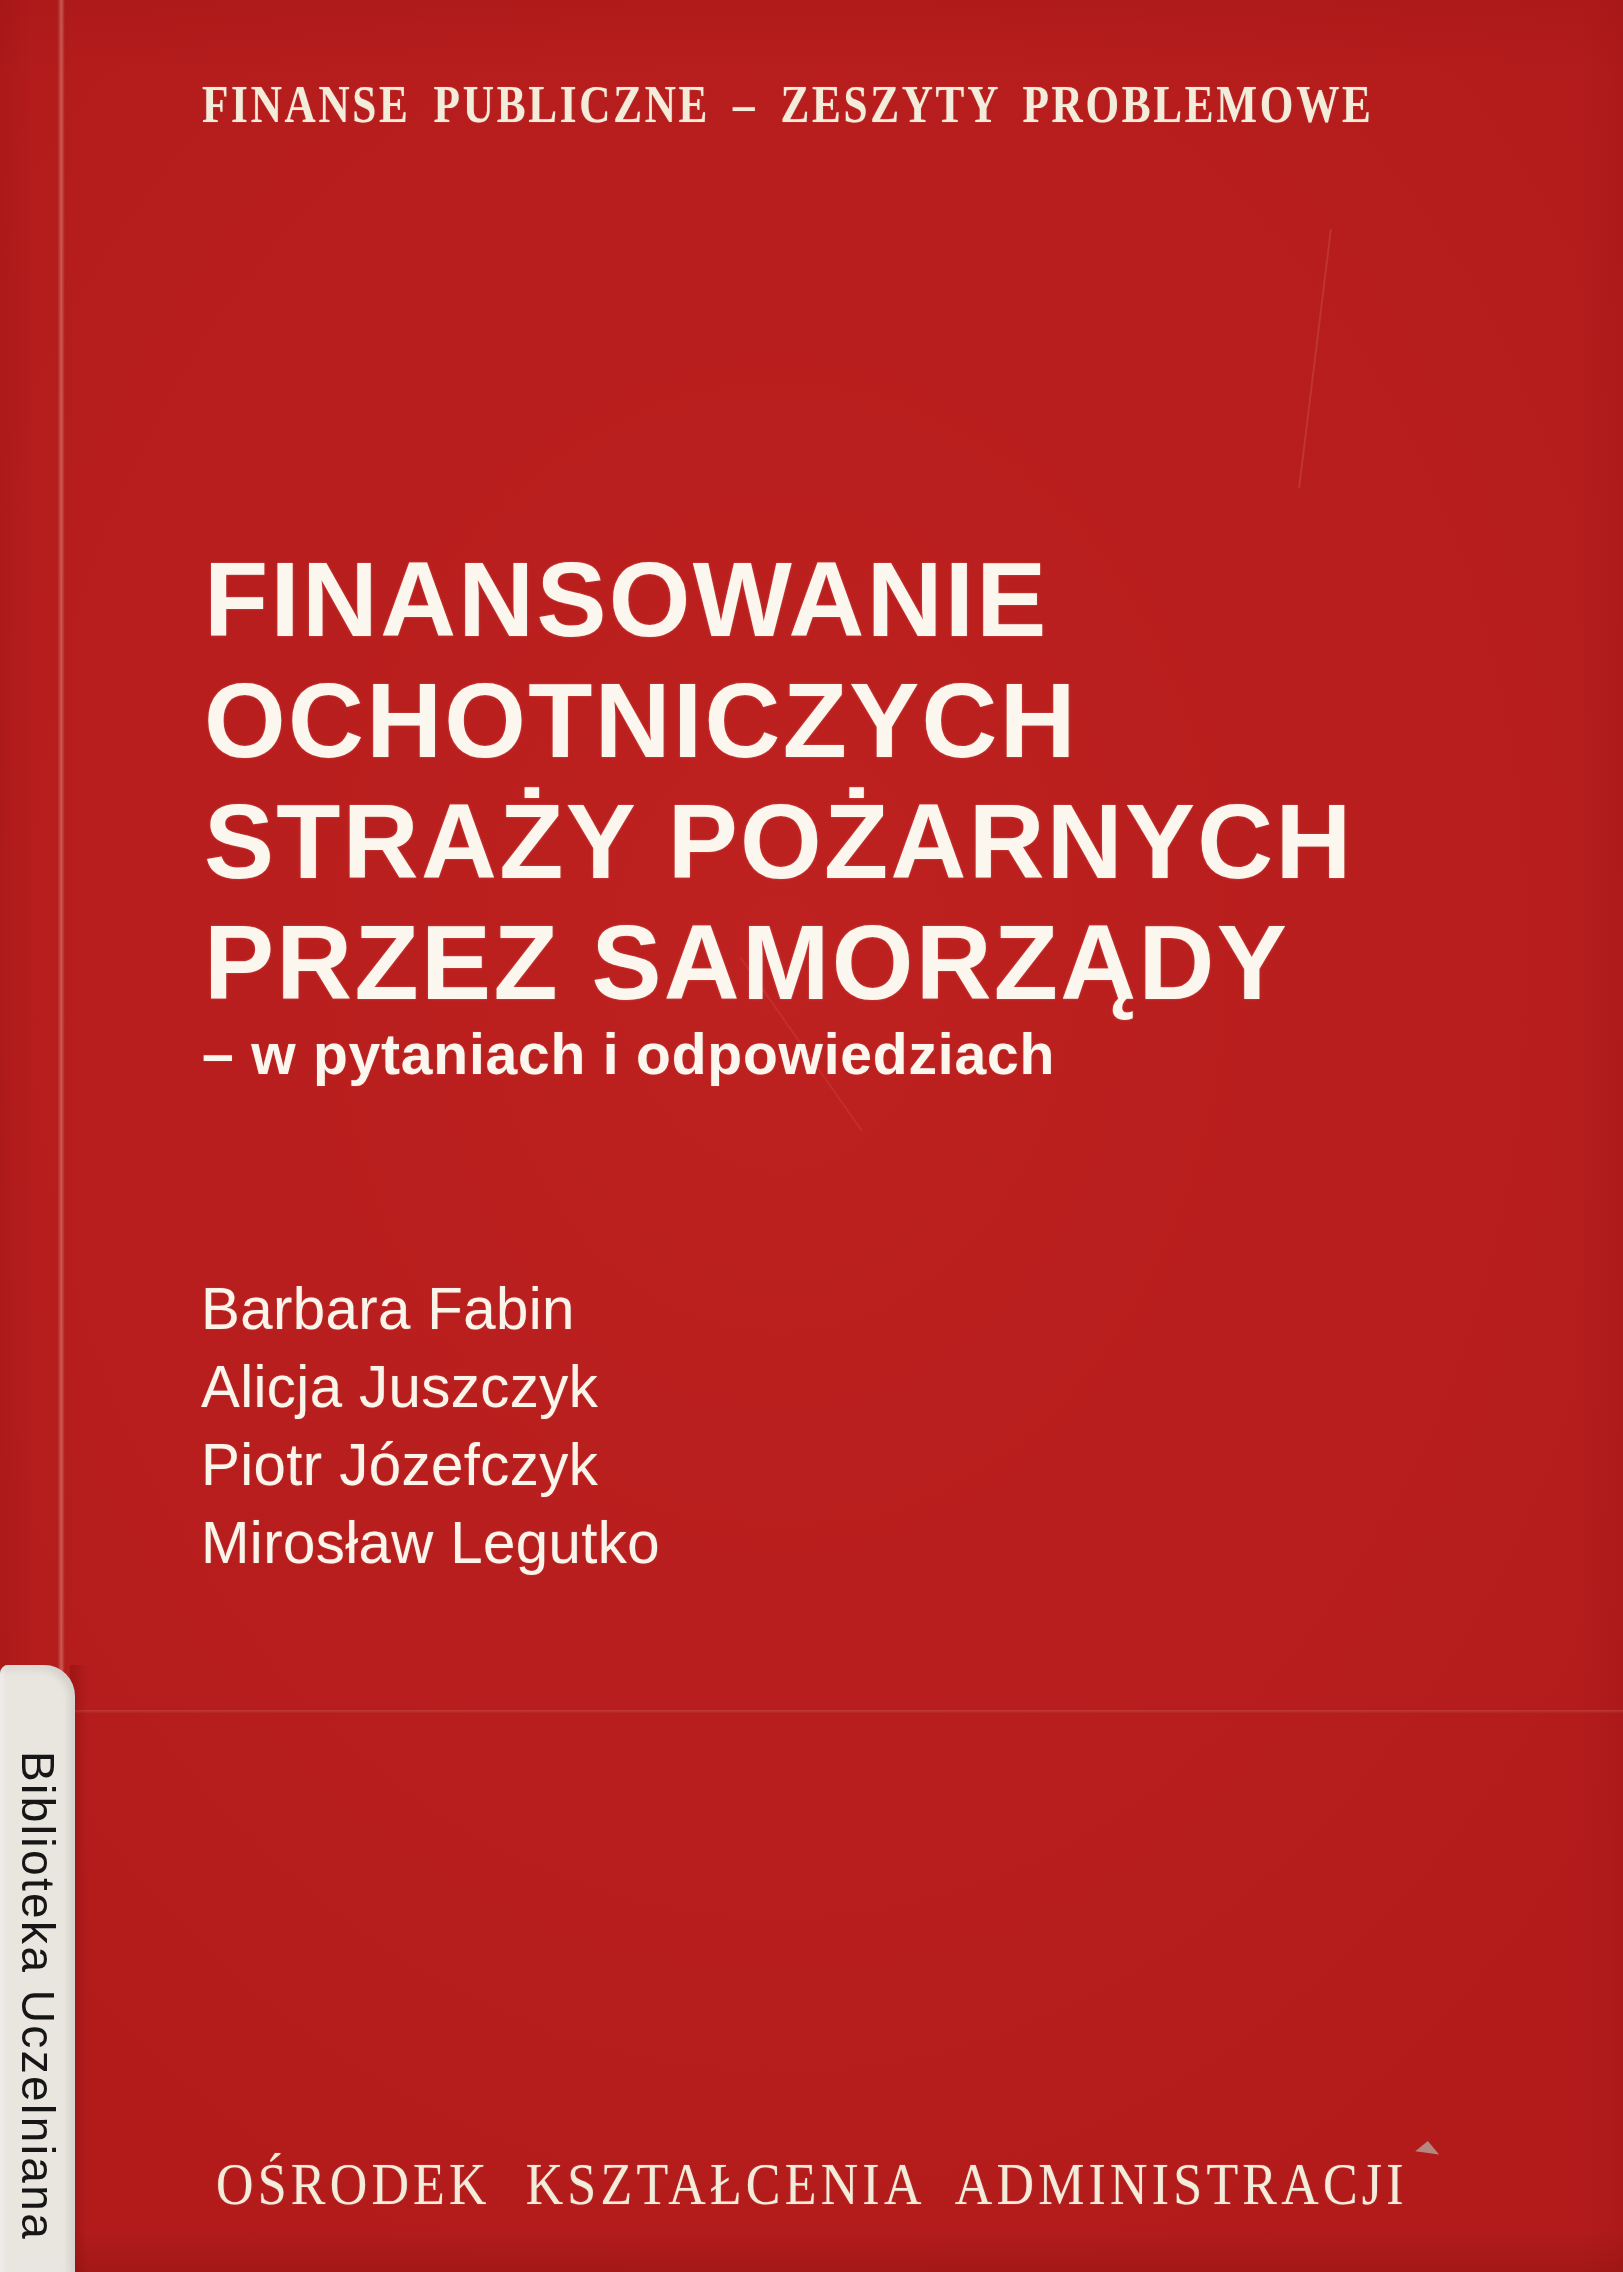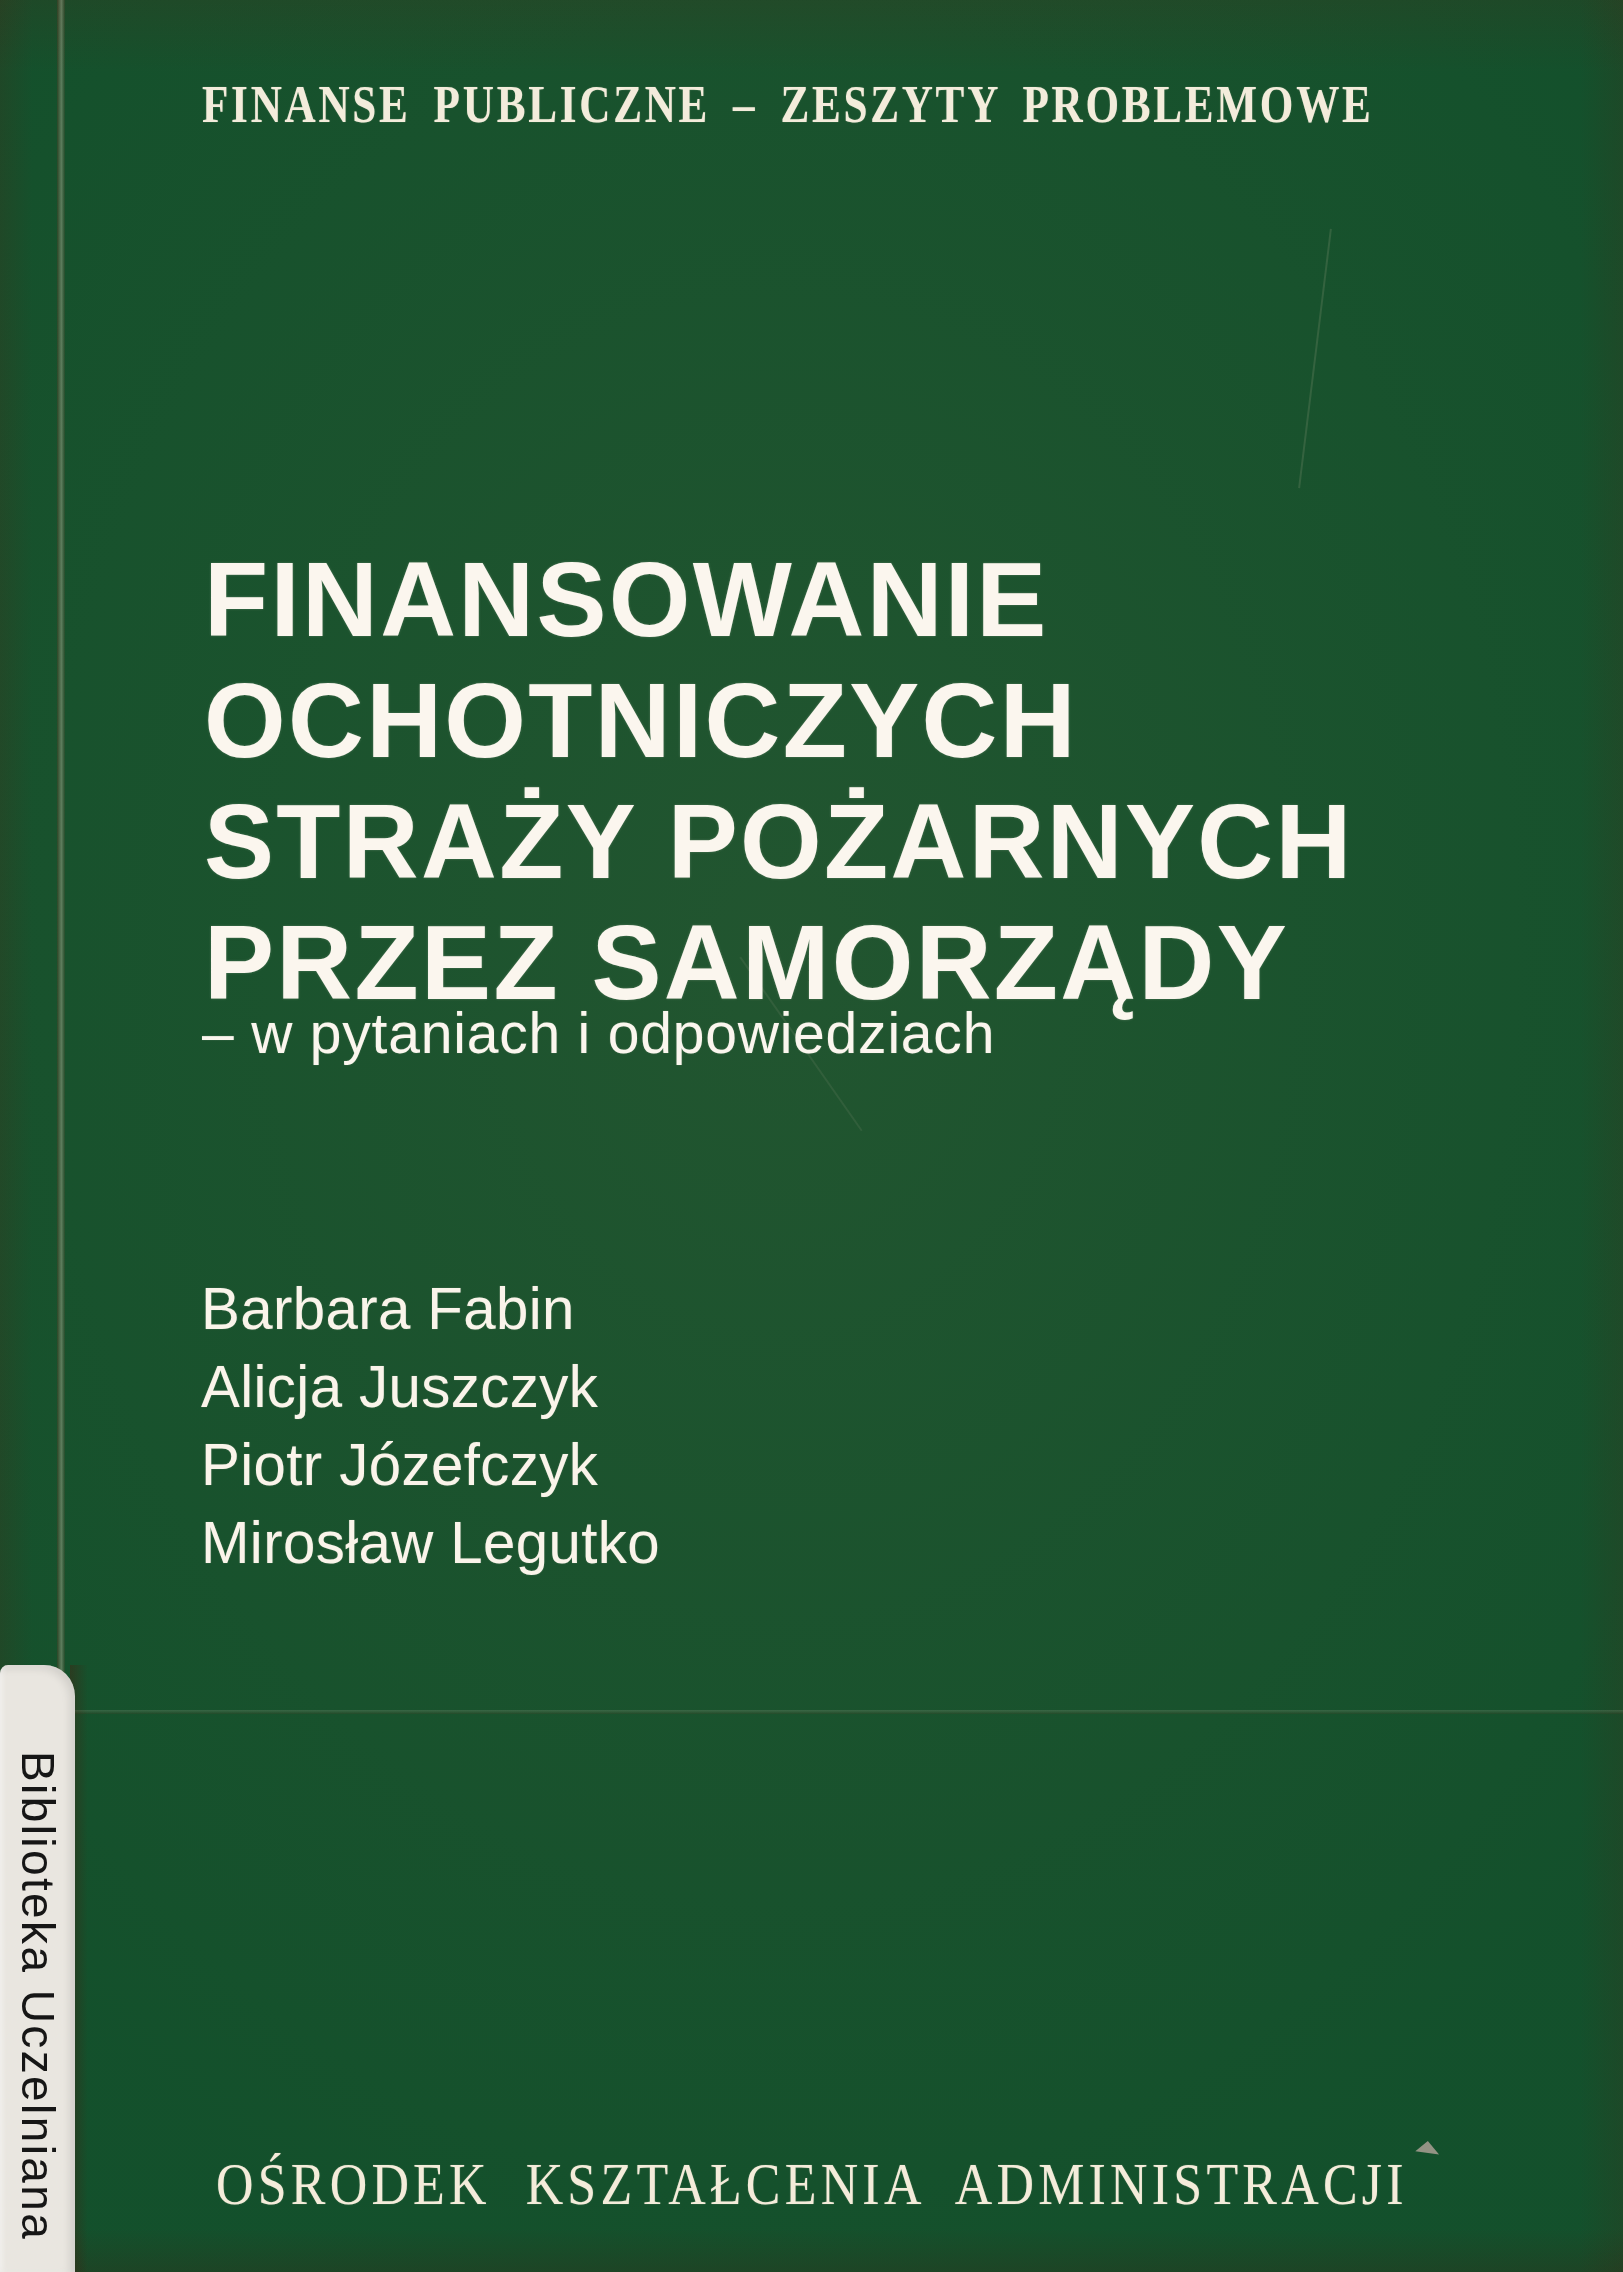--- a/index.html
+++ b/index.html
@@ -4,21 +4,21 @@
 <style>
   html, body {
     margin: 0;
     padding: 0;
     background: #444;
   }
   .cover {
     position: relative;
     width: 1624px;
     height: 2273px;
-    background: #14532d;
+    background: #b91c1c;
     overflow: hidden;
     font-family: "Liberation Sans", sans-serif;
   }
   
   .shade {
     position: absolute;
     inset: 0;
     pointer-events: none;
     background:
       linear-gradient(180deg, rgba(120,10,5,0.10) 0, rgba(120,10,5,0) 73px),
@@ -72,23 +72,23 @@
     line-height: 121px;
     letter-spacing: 2.4px;
     white-space: nowrap;
     transform: scaleX(0.99);
     transform-origin: left top;
     text-shadow: 0 0 2.4px rgba(255,245,235,0.25);
   }
   .subtitle {
     position: absolute;
     left: 202px;
-    top: 1000px;
+    top: 1021px;
     color: #fbf6ee;
-    font-weight: 400;
+    font-weight: 700;
     font-size: 57px;
     line-height: 67px;
     letter-spacing: 0.8px;
     white-space: nowrap;
     text-shadow: 0 0 1.6px rgba(255,245,235,0.25);
   }
   .authors {
     position: absolute;
     left: 201px;
     top: 1270px;

